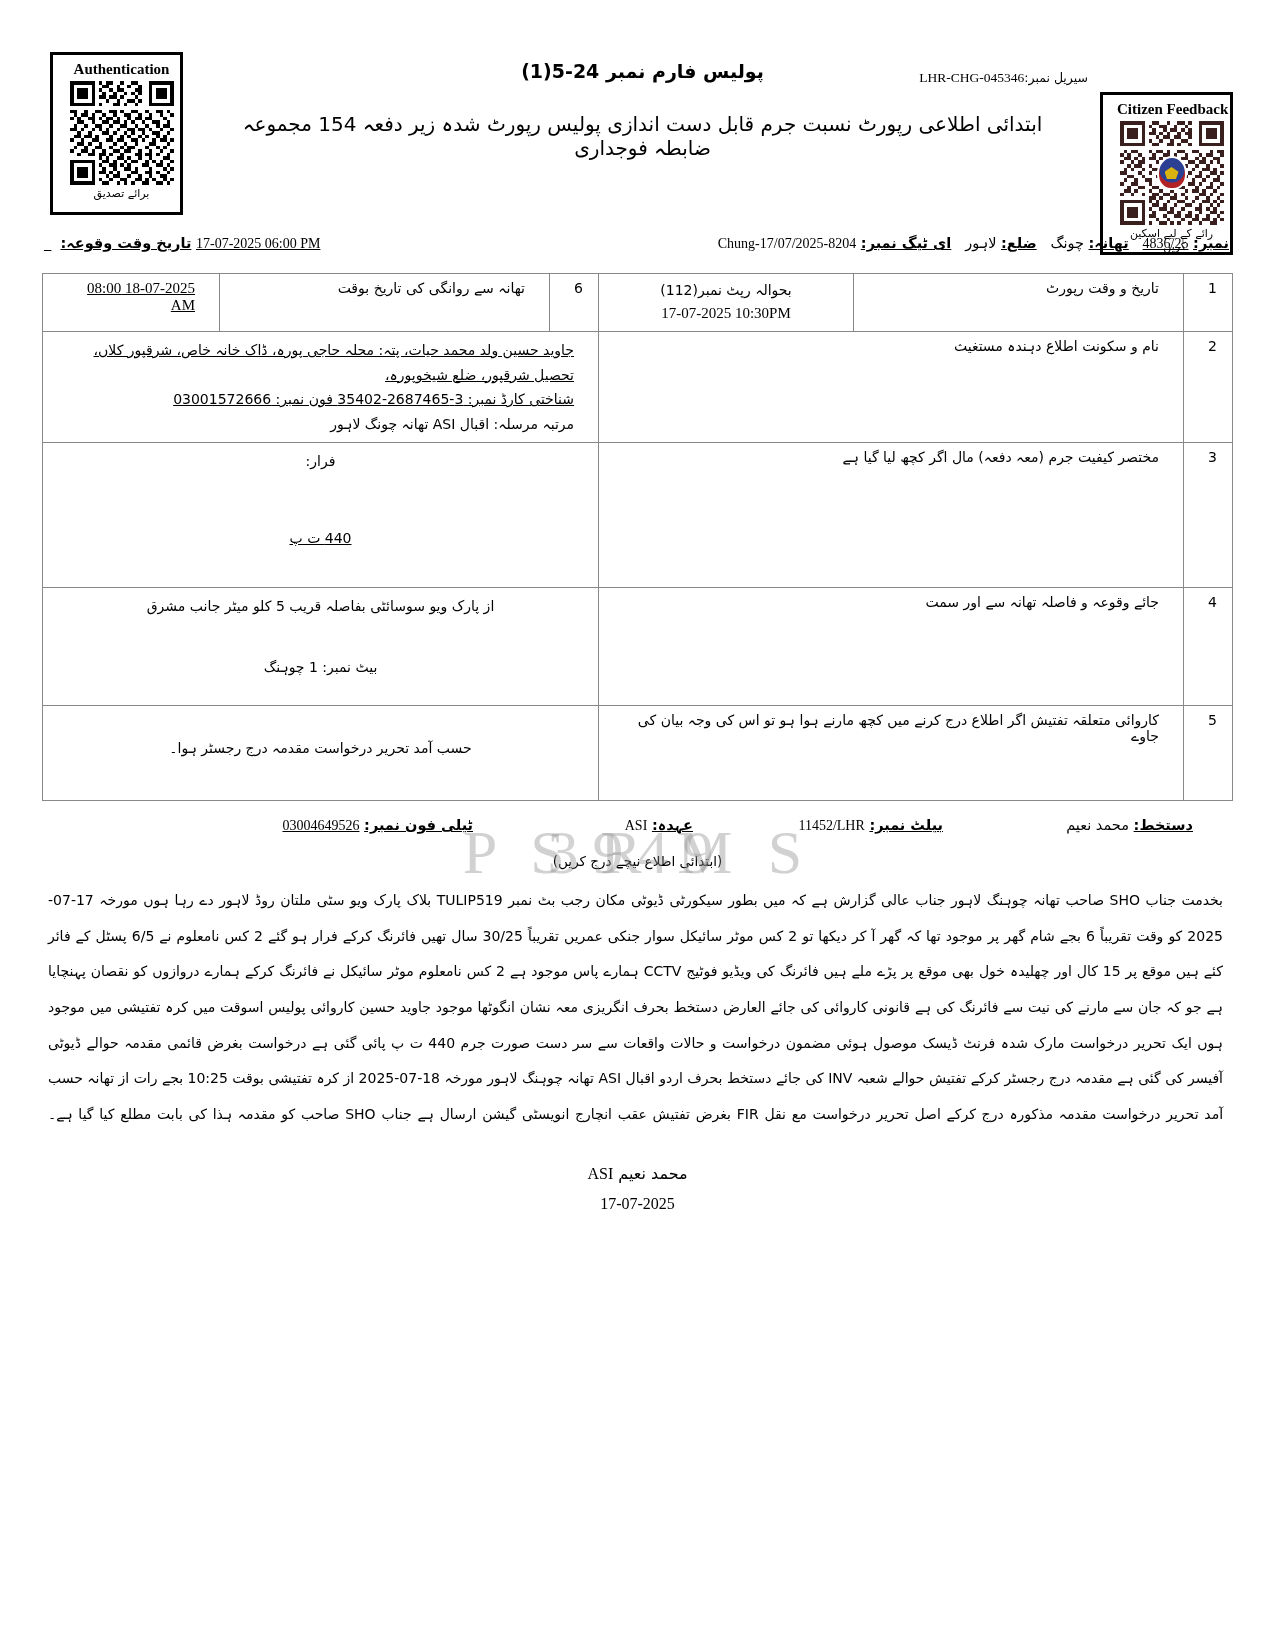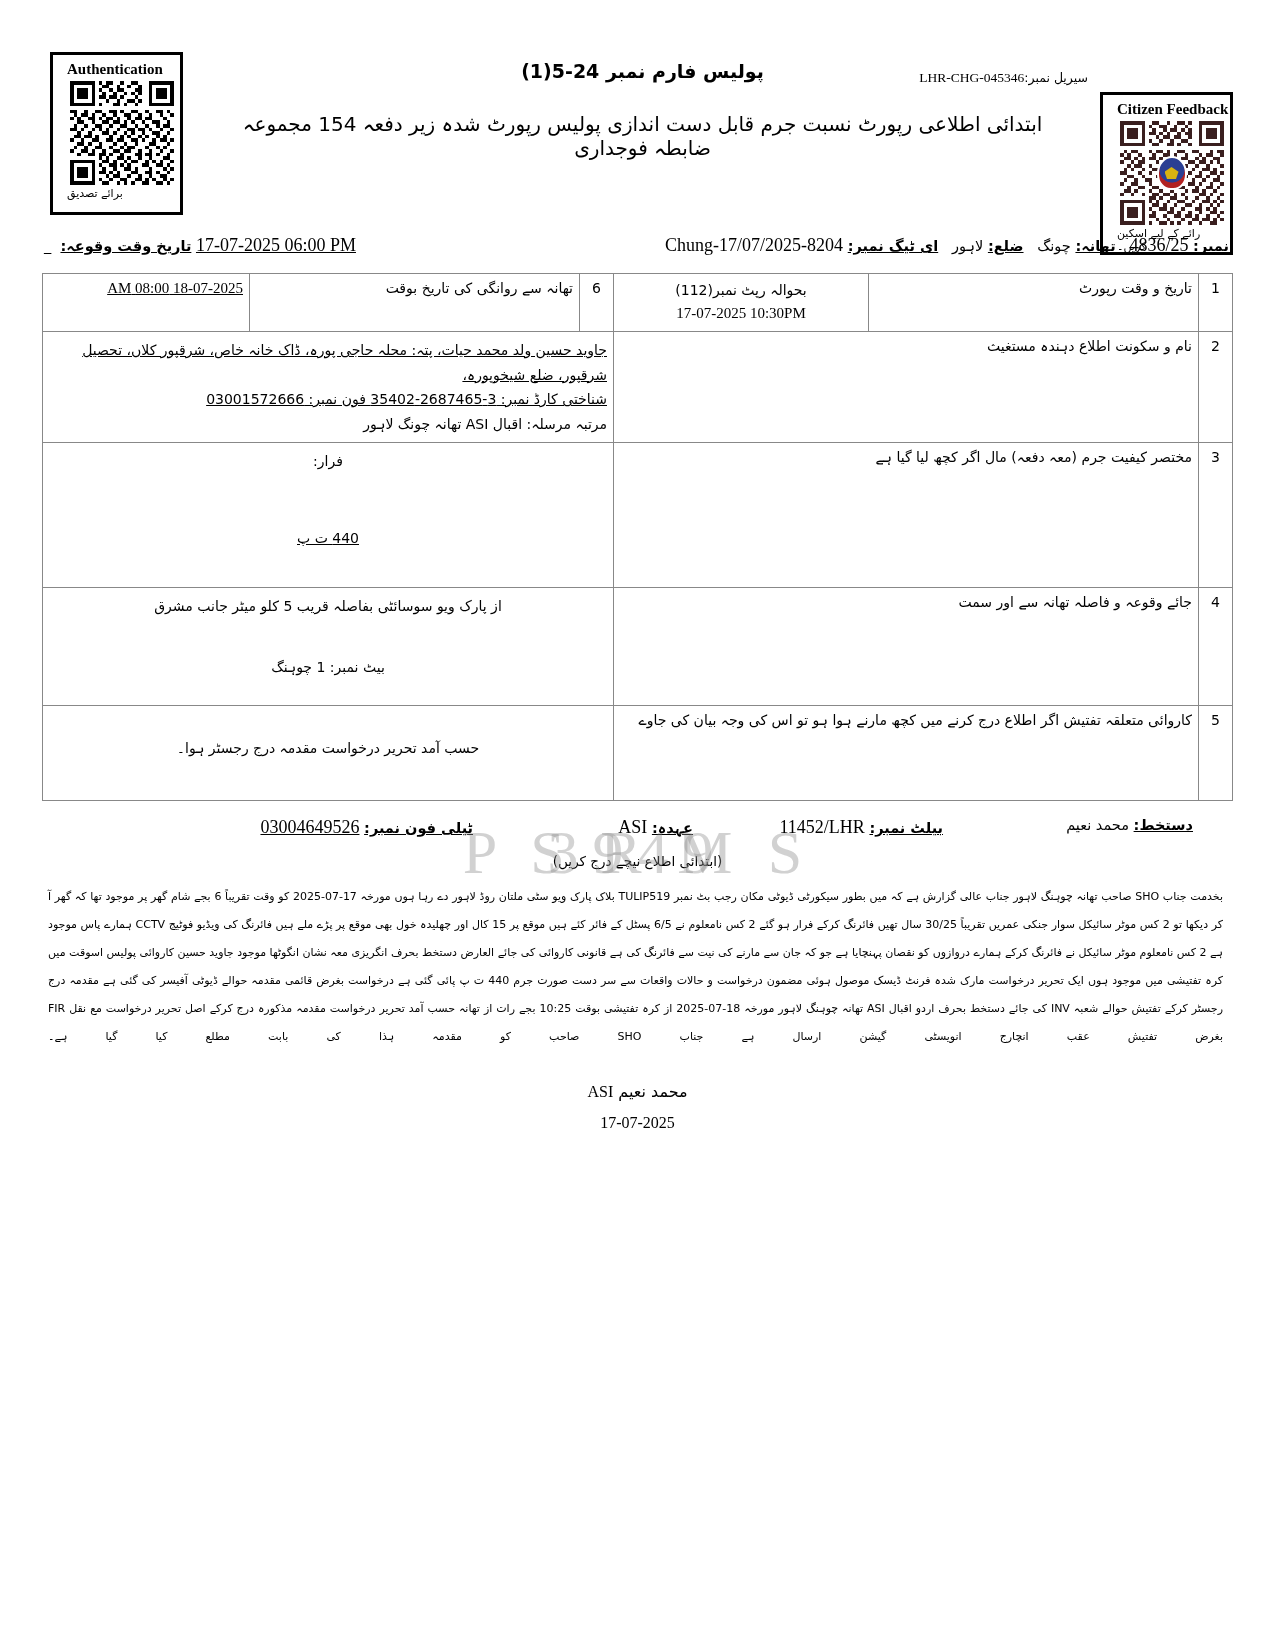--- a/index.html
+++ b/index.html
@@ -31,21 +31,21 @@
     margin: 52px 42px 0 42px;
   }
 
   .qr-box {
     position: absolute;
     top: 0;
     width: 133px;
     height: 163px;
     border: 3px solid #000;
     background: #fff;
-    text-align: left;
+    text-align: center;
     padding: 6px 4px 2px 14px;
   }
   .qr-box.left { left: 8px; }
   .qr-box.right { right: 0px; margin-top: 40px; }
 
   .qr-title {
     font-family: "Liberation Serif", serif;
     font-weight: bold;
     font-size: 15px;
     line-height: 1.1;
@@ -130,33 +130,33 @@
     white-space: nowrap;
   }
   .info-left {
     position: absolute;
     left: 2px; top: 0;
     direction: rtl;
     white-space: nowrap;
   }
   .lbl { font-weight: 600; text-decoration: underline; }
   .u { text-decoration: underline; }
-  .ltrnum { direction: ltr; display: inline-block; font-family: "Liberation Serif", serif; font-size: 18px; }
+  .ltrnum { direction: ltr; display: inline-block; font-family: "Liberation Serif", serif; font-size: 14px; }
 
   
   table.fir {
     border-collapse: collapse;
     margin: 0 42px;
     width: calc(100% - 84px);
     table-layout: fixed;
   }
   table.fir td {
     border: 1px solid #888;
     vertical-align: top;
-    padding: 6px 6px;
+    padding: 6px 24px;
     font-size: 14px;
     font-family: "DejaVu Sans", sans-serif;
     margin-left: 44px;
   }
   td.num {
     width: 34px;
     text-align: center;
     direction: ltr;
     font-family: "Liberation Serif", serif;
     font-size: 16px;
@@ -217,21 +217,21 @@
     margin-top: -20px;
     margin-bottom: 14px;
   }
 
   
   .body-text {
     margin: 10px 52px 0 48px;
     direction: rtl;
     text-align: justify;
     text-align-last: justify;
-    font-size: 11px;
+    font-size: 14px;
     line-height: 2.55;
     font-family: "DejaVu Sans", sans-serif;
   }
 
   .signoff {
     margin-top: 26px;
     text-align: center;
     direction: rtl;
     font-family: "DejaVu Sans", sans-serif;
     font-size: 16px;

